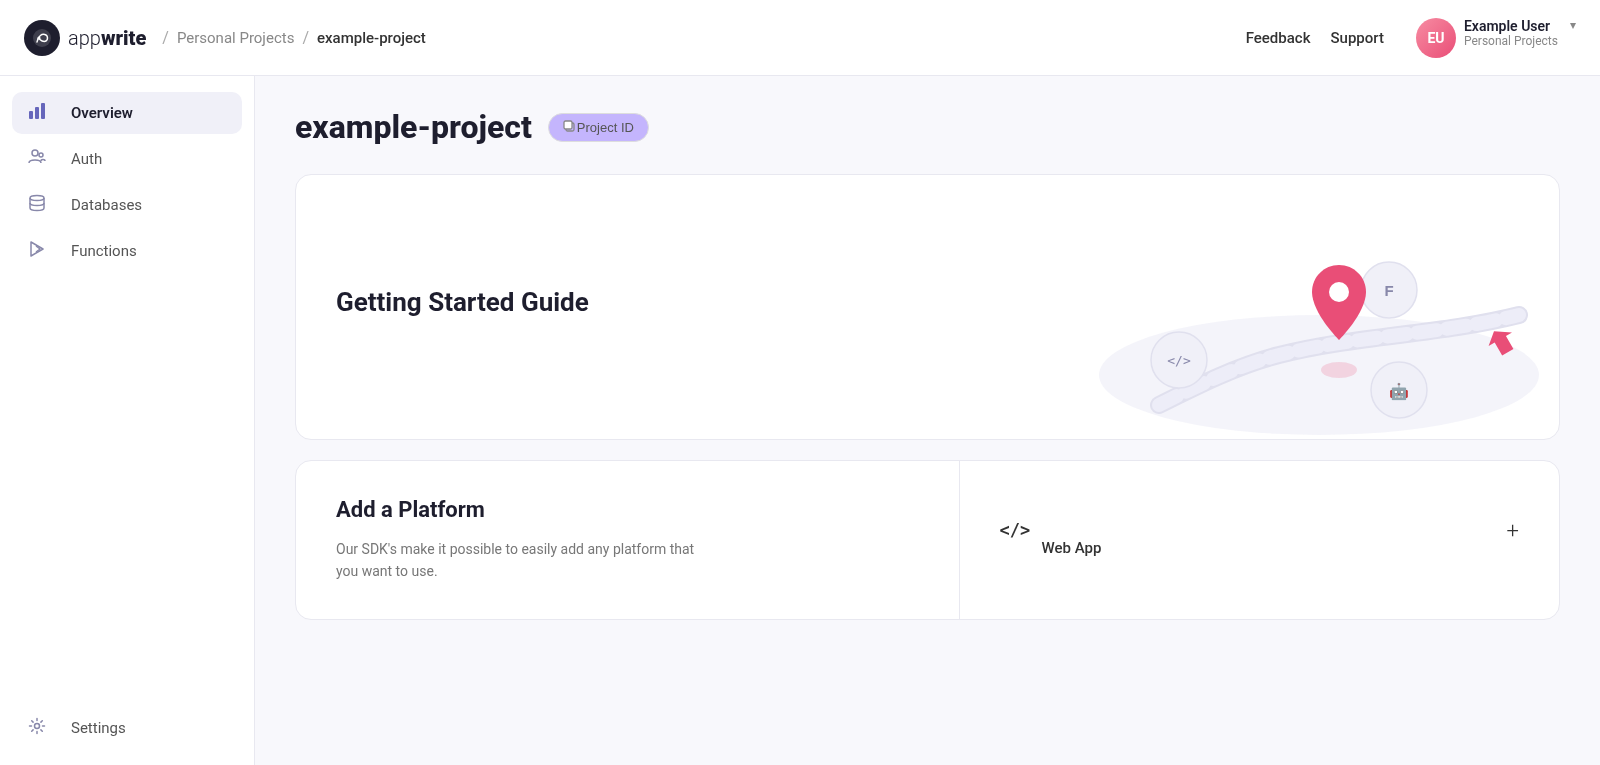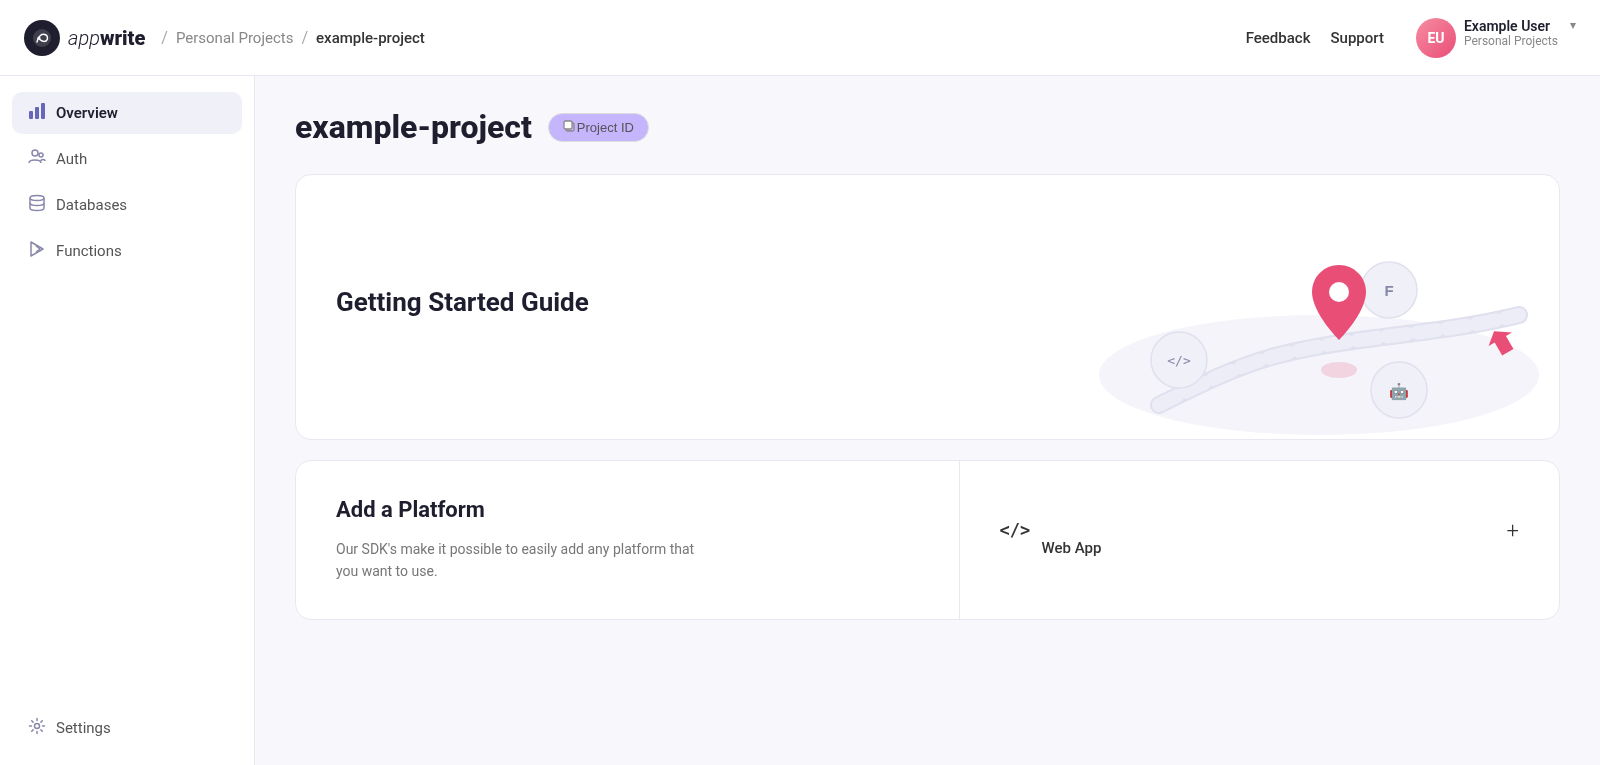--- a/index.html
+++ b/index.html
@@ -26,21 +26,21 @@
     .logo-icon {
       width: 36px; height: 36px;
       background: #1e1e2e;
       border-radius: 50%;
       display: flex; align-items: center; justify-content: center;
       color: #fff;
       font-size: 11px;
       font-weight: 700;
     }
     .logo-text { font-size: 20px; font-weight: 600; color: #1e1e2e; }
-    .logo-text span { font-weight: 300; font-style: italic; }
+    .logo-text span { font-weight: 300; }
     .breadcrumb {
       display: flex;
       align-items: center;
       gap: 8px;
       margin-left: 16px;
     }
     .breadcrumb-sep { color: #aaa; font-size: 16px; }
     .breadcrumb-item { color: #888; font-size: 15px; cursor: pointer; }
     .breadcrumb-current { color: #333; font-size: 15px; font-weight: 500; }
     .header-spacer { flex: 1; }
@@ -90,21 +90,21 @@
       border-right: 1px solid #e8e8f0;
       padding: 16px 12px;
       display: flex;
       flex-direction: column;
       gap: 4px;
       flex-shrink: 0;
     }
     .sidebar-item {
       display: flex;
       align-items: center;
-      gap: 8px;
+      gap: 23px;
       padding: 10px 14px;
       border-radius: 10px;
       cursor: pointer;
       font-size: 15px;
       color: #555;
       transition: background 0.15s;
     }
     .sidebar-item.active {
       background: #f0f0f8;
       color: #1e1e2e;

